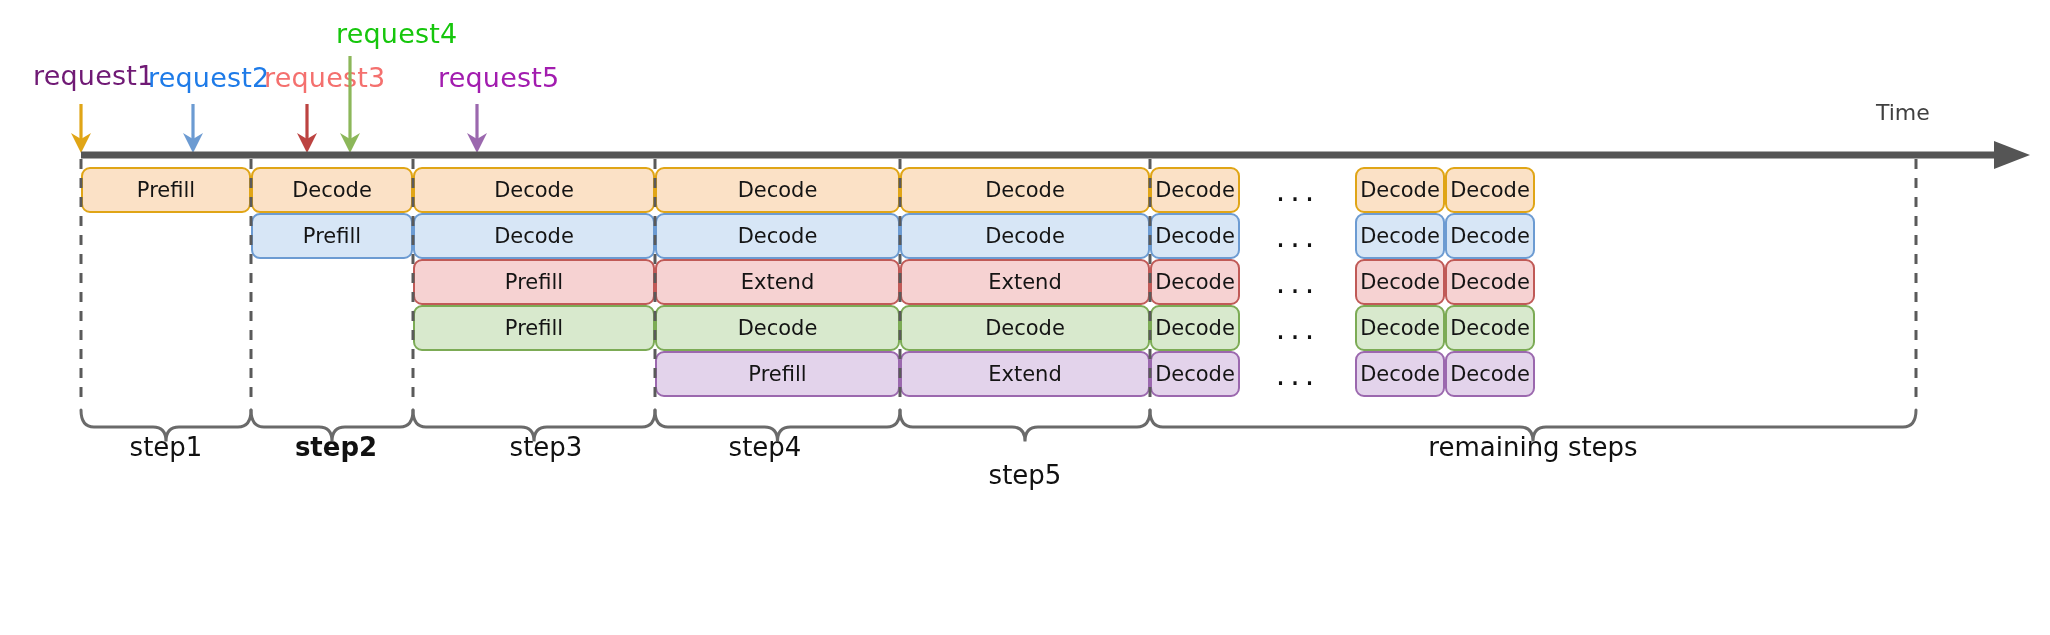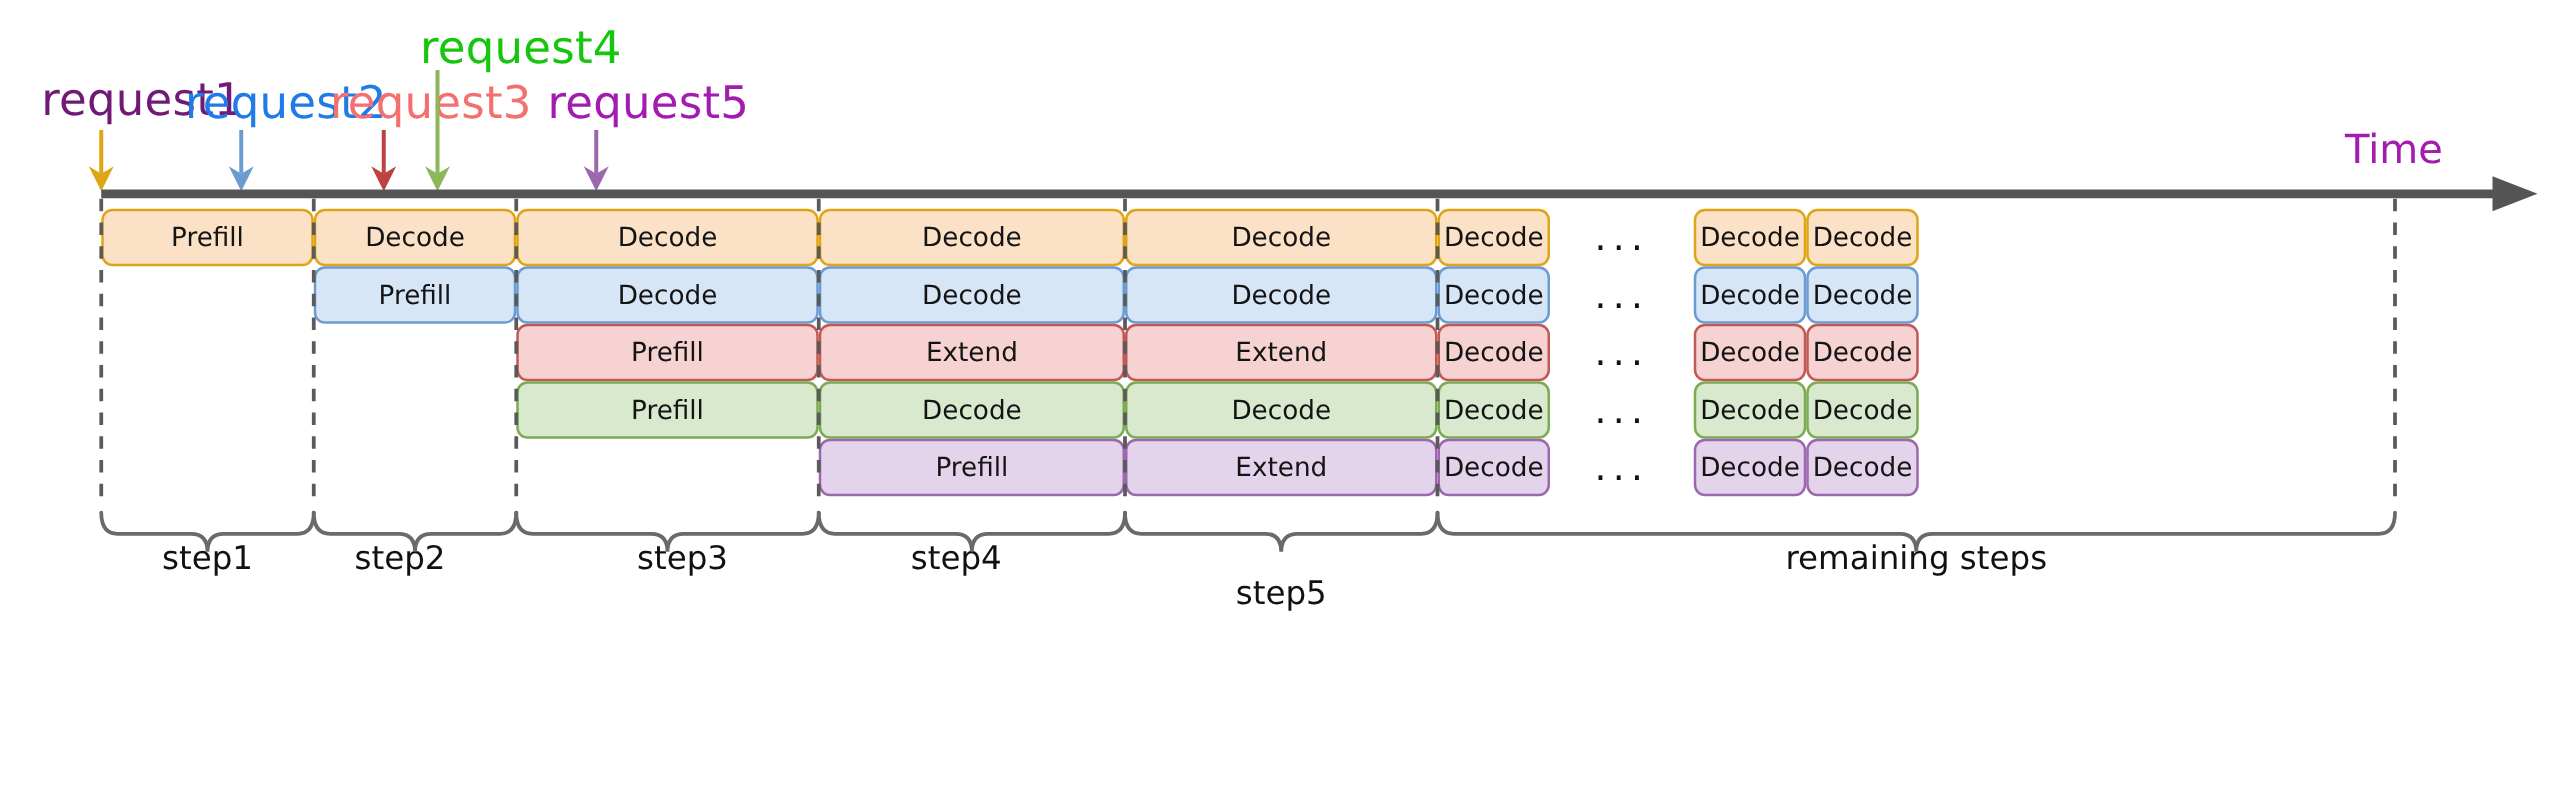--- a/index.html
+++ b/index.html
@@ -1,24 +1,24 @@
 <!DOCTYPE html>
 <html><head>
 <meta charset="utf-8">
 <style>
   html,body{margin:0;padding:0;background:#ffffff;}
   body{width:2050px;height:635px;font-family:"DejaVu Sans","Liberation Sans",sans-serif;}
   #stage{position:relative;width:2050px;height:635px;overflow:hidden;}
-  .req-label{position:absolute;font-size:36px;font-weight:400;white-space:nowrap;letter-spacing:.2px;}
+  .req-label{position:absolute;font-size:27px;font-weight:400;white-space:nowrap;letter-spacing:.2px;}
   .blk{position:absolute;box-sizing:border-box;border-width:2.5px;border-style:solid;border-radius:9px;
        display:flex;align-items:center;justify-content:center;font-size:21px;color:#141414;
        font-family:"DejaVu Sans","Liberation Sans",sans-serif;}
   .dots{position:absolute;font-size:30px;color:#111;letter-spacing:5px;display:flex;align-items:center;justify-content:center;}
   .steplabel{position:absolute;font-size:26px;color:#111;text-align:center;white-space:nowrap;}
-  .timelabel{position:absolute;font-size:32px;color:#a21caf;}
+  .timelabel{position:absolute;font-size:22px;color:#404040;}
   svg.overlay{position:absolute;left:0;top:0;width:2050px;height:635px;pointer-events:none;}
 </style>
 </head>
 <body>
 
 <div id="stage">
 
   <div id="req-labels">
       <div class="req-label" style="left: 33px; top: 60px; color: #701a75;">request1</div>
       <div class="req-label" style="left: 148px; top: 62px; color: rgb(30, 123, 232);">request2</div>
@@ -62,21 +62,21 @@
       <div class="blk" style="left: 655px; top: 351px; width: 245px; height: 46px; background: rgb(227, 211, 235); border-color: rgb(155, 104, 174);">Prefill</div>
       <div class="blk" style="left: 900px; top: 351px; width: 250px; height: 46px; background: rgb(227, 211, 235); border-color: rgb(155, 104, 174);">Extend</div>
       <div class="blk" style="left: 1150px; top: 351px; width: 90px; height: 46px; background: rgb(227, 211, 235); border-color: rgb(155, 104, 174);">Decode</div>
       <div class="blk" style="left: 1355px; top: 351px; width: 90px; height: 46px; background: rgb(227, 211, 235); border-color: rgb(155, 104, 174);">Decode</div>
       <div class="blk" style="left: 1445px; top: 351px; width: 90px; height: 46px; background: rgb(227, 211, 235); border-color: rgb(155, 104, 174);">Decode</div>
       <div class="dots" style="left: 1240px; top: 351px; width: 115px; height: 46px;">...</div>
     </div>
 
   <div id="step-labels">
       <div class="steplabel" style="left: -4px; width: 340px; top: 432px;">step1</div>
-      <div class="steplabel" style="left: 150px; width: 340px; top: 432px;">step2</div>
+      <div class="steplabel" style="left: 166px; width: 340px; top: 432px; font-weight: bold;">step2</div>
       <div class="steplabel" style="left: 376px; width: 340px; top: 432px;">step3</div>
       <div class="steplabel" style="left: 595px; width: 340px; top: 432px;">step4</div>
       <div class="steplabel" style="left: 855px; width: 340px; top: 432px; margin-top: 28px;">step5</div>
       <div class="steplabel" style="left: 1363px; width: 340px; top: 432px;">remaining  steps</div>
     </div>
 
   <div class="timelabel" id="time-label" style="left: 1876px; top: 100px;">Time</div>
 
   <svg class="overlay" id="overlay" viewBox="0 0 2050 635">
       <line x1="81" y1="104" x2="81" y2="139" stroke="#E0A516" stroke-width="3.2"></line>

